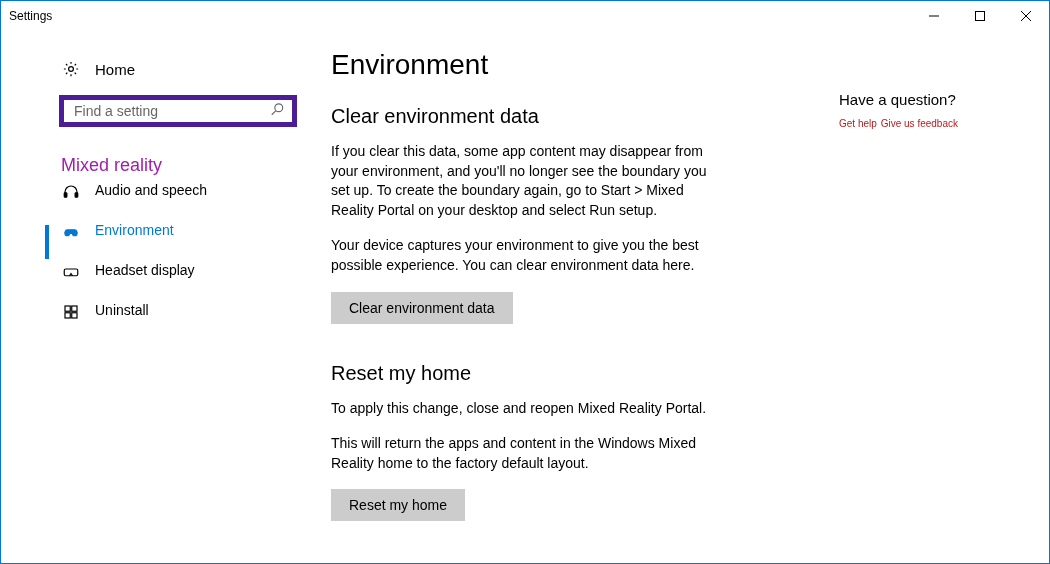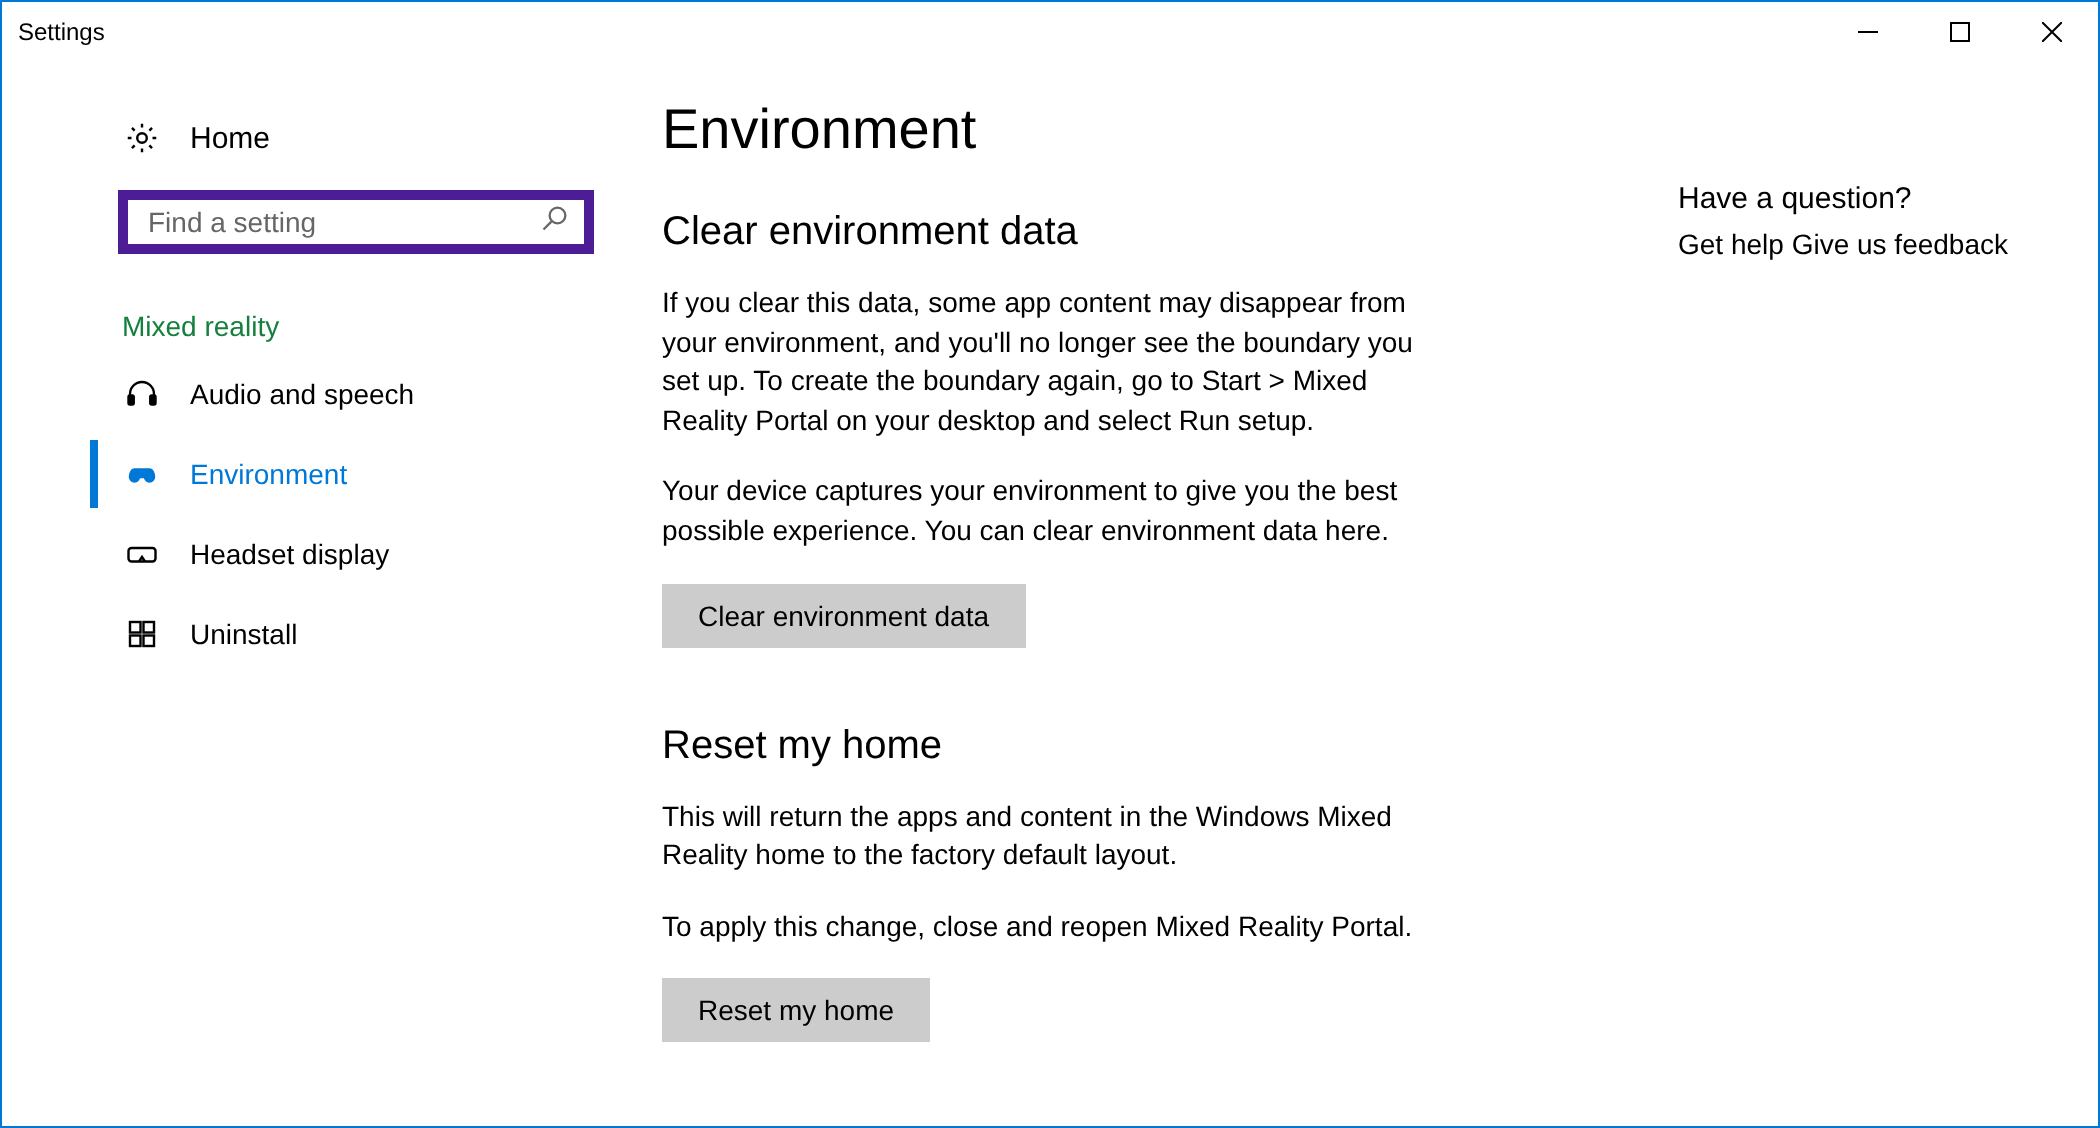--- a/index.html
+++ b/index.html
@@ -88,27 +88,26 @@
   .search-icon {
     position: absolute;
     right: 8px;
     top: 50%;
     transform: translateY(-50%);
     color: #666;
   }
 
   .category-header {
     padding: 28px 0 6px 16px;
-    color: #15803d;
-    font-size: 14px;
+    color: #a21caf;
+    font-size: 18px;
   }
 
   .nav-item {
     display: flex;
-    align-items: center;
     height: 40px;
     padding-left: 16px;
     gap: 14px;
     cursor: default;
     position: relative;
   }
   .nav-item .txt { font-size: 14px; }
   .nav-item.active {
     color: #0078d7;
   }
@@ -157,22 +156,22 @@
   .rail {
     width: 216px;
     padding: 60px 20px 0 6px;
     flex-shrink: 0;
   }
   .rail-head {
     font-size: 15px;
     margin: 0 0 6px 0;
   }
   .rail-link {
-    color: #000000;
-    font-size: 14px;
+    color: #b91c1c;
+    font-size: 10px;
     cursor: default;
     display: inline-block;
     margin-bottom: 34px;
     text-align: center;
   }
 
   .icon-slot { width: 20px; height: 20px; display:flex; align-items:center; justify-content:center; flex-shrink:0; }
 </style>
 </head>
 <body>
@@ -278,22 +277,22 @@
 
   <div class="main">
     <h1 class="page-title">Environment</h1>
 
     <h2 class="section-title">Clear environment data</h2>
     <p class="section-para">If you clear this data, some app content may disappear from your environment, and you'll no longer see the boundary you set up. To create the boundary again, go to Start &gt; Mixed Reality Portal on your desktop and select Run setup.</p>
     <p class="section-para">Your device captures your environment to give you the best possible experience. You can clear environment data here.</p>
     <button class="win-btn">Clear environment data</button>
 
     <h2 class="section-title">Reset my home</h2>
+    <p class="section-para">To apply this change, close and reopen Mixed Reality Portal.</p>
     <p class="section-para">This will return the apps and content in the Windows Mixed Reality home to the factory default layout.</p>
-    <p class="section-para">To apply this change, close and reopen Mixed Reality Portal.</p>
     <button class="win-btn">Reset my home</button>
   </div>
 
   <div class="rail">
     <p class="rail-head">Have a question?</p>
     <span class="rail-link">Get help</span>
 
     <span class="rail-link">Give us feedback</span>
   </div>
 

